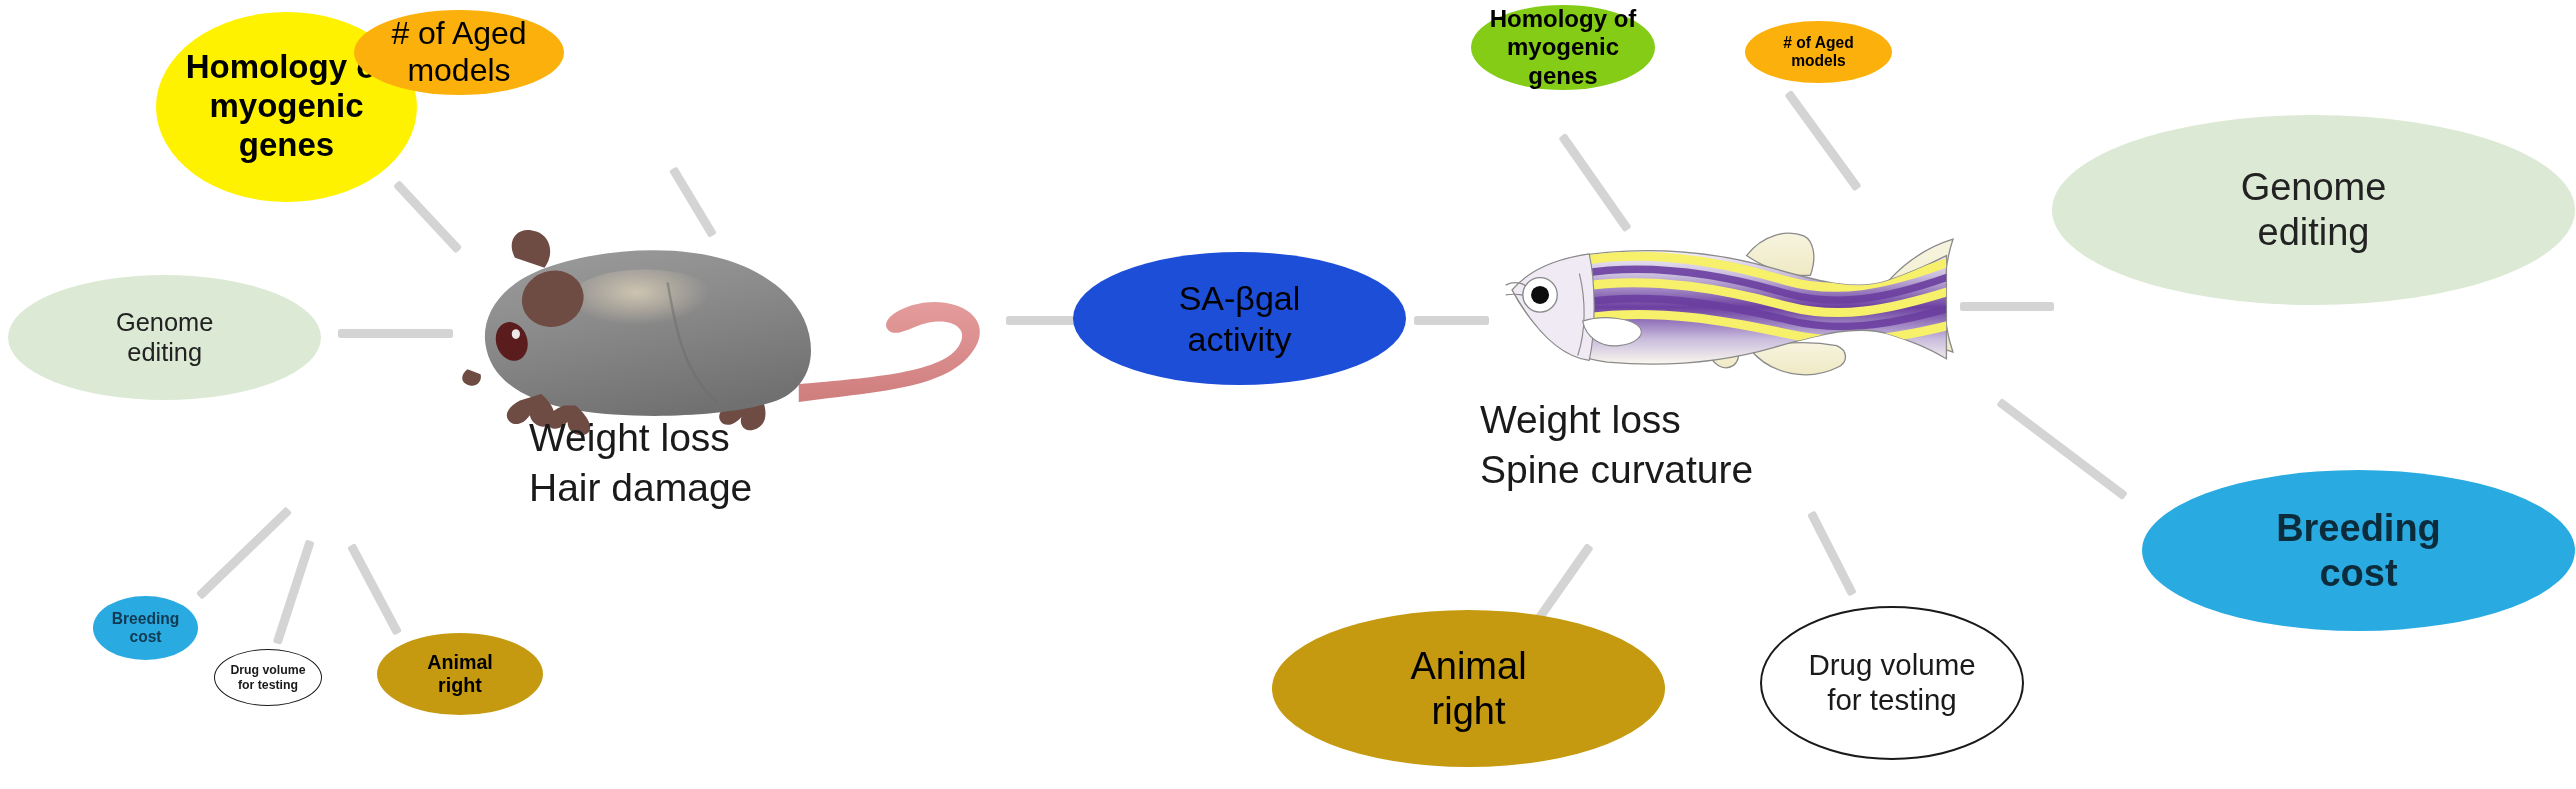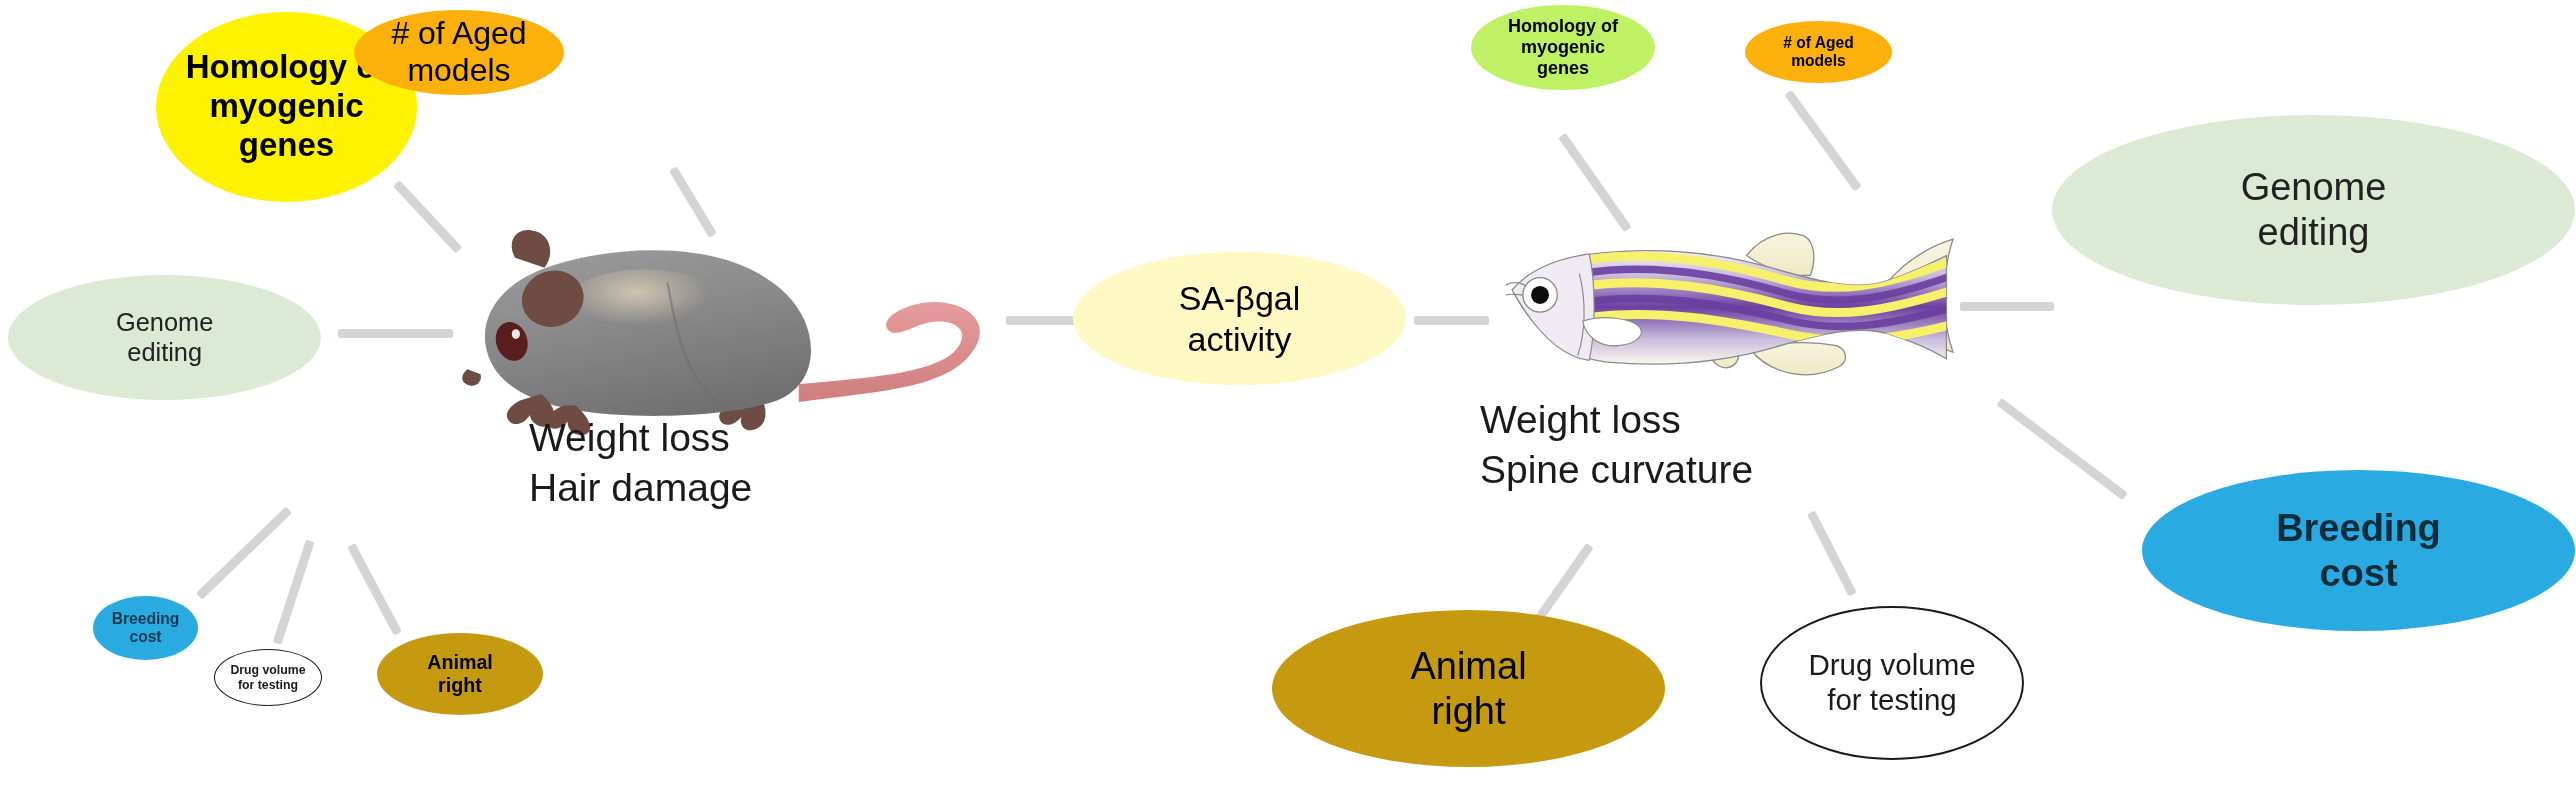--- a/index.html
+++ b/index.html
@@ -111,26 +111,26 @@
       <path d="M104 212 C 120 226, 126 242, 114 250 C 104 256, 92 248, 90 238
                C 82 250, 70 252, 64 244 C 58 236, 66 226, 78 220 Z" fill="#6e4b43"></path>
       <path d="M146 226 C 164 242, 170 258, 156 262 C 144 264, 136 256, 136 246
                C 126 258, 114 256, 112 248 C 110 238, 120 230, 132 226 Z" fill="#6e4b43"></path>
     </svg>
   </div>
 
   <div class="plaintext" style="left:529px;top:413px;width:426px;font-size:39px;">Weight loss
 Hair damage</div>
 
-  <div class="node" style="left:1073px;top:252px;width:333px;height:133px;background:#fef9c3;font-size:34px;font-weight:500;">
+  <div class="node" style="left:1073px;top:252px;width:333px;height:133px;background:#1d4ed8;font-size:34px;font-weight:500;">
     <span>SA-βgal
 activity</span>
   </div>
 
-  <div class="node" style="left:1471px;top:4.9px;width:184px;height:85px;background:#bef264;font-size:18px;font-weight:600;">
+  <div class="node" style="left:1471px;top:4.9px;width:184px;height:85px;background:#84cc16;font-size:24px;font-weight:600;">
     <span>Homology of
 myogenic
 genes</span>
   </div>
 
   <div class="node" style="left:1745px;top:21px;width:147px;height:62px;background:#FBB00B;font-size:15.6px;font-weight:600;">
     <span># of Aged
 models</span>
   </div>
 

